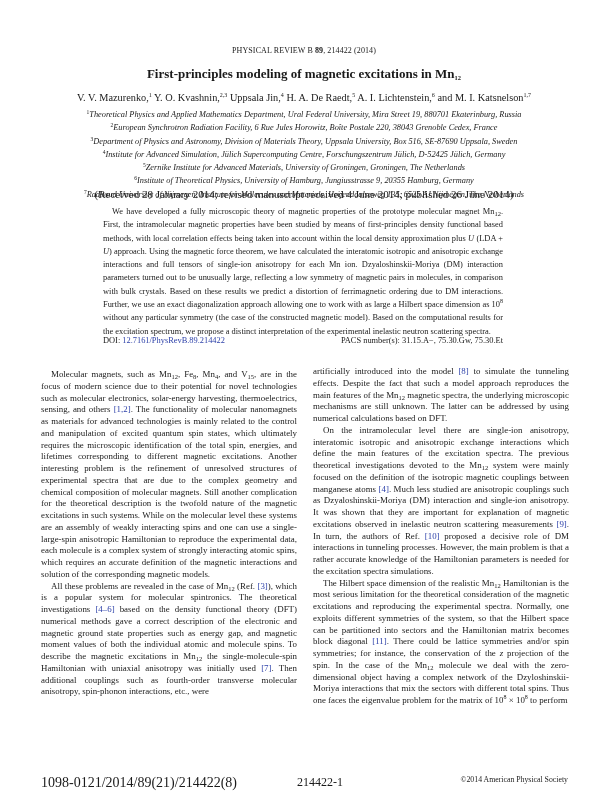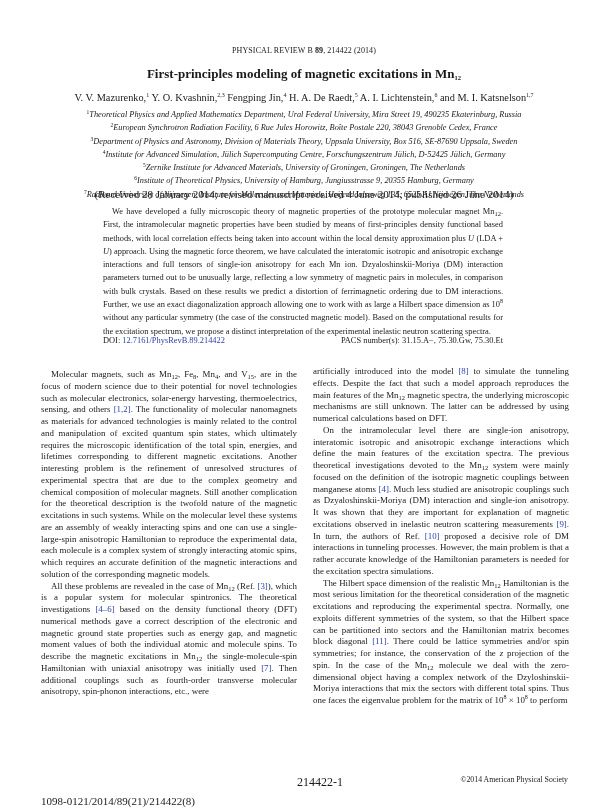--- a/index.html
+++ b/index.html
@@ -24,44 +24,44 @@
   }
   #doi-line { top: 336px; left: 103px; width: 400px; font-size: 8.4px; }
   #doi-line a { color: #2b3fa8; text-decoration: none; }
   #pacs { position: absolute; right: 0; top: 0; }
   .col { top: 369px; width: 256px; font-size: 8.9px; line-height: 11.75px; text-align: justify; }
   #col-left { left: 41px; }
   #col-right { left: 313px; top: 366px; }
   .section-heading { text-align: center; font-weight: bold; font-size: 8.4px; margin: 0 0 4px 0; letter-spacing: 0.2px; }
   .para { text-indent: 10px; margin: 0; }
   .ref { color: #2b3fa8; }
-  #footer-left { top: 775px; left: 41px; font-size: 11px; margin-top: 20px; }
+  #footer-left { top: 775px; left: 41px; font-size: 14px; }
   #footer-center { top: 775px; left: 16px; width: 608px; text-align: center; font-size: 12px; }
   #footer-right { top: 775px; right: 40px; font-size: 7.8px; }
   .sub-text { font-size: 6.5px; vertical-align: -1.5px; line-height: 0; }
   .italic { font-style: italic; }
 </style>
 </head>
 <body>
 
 <div class="abs center" id="journal-header"><span>PHYSICAL REVIEW B</span> <b>89</b><span>, 214422 (2014)</span></div>
 
 <div class="abs center" id="paper-title"><span>First-principles modeling of magnetic excitations in Mn</span><sub>12</sub></div>
 
 <div class="abs center" id="authors">
   <span><span>V. V. Mazurenko,</span><sup>1</sup></span>
   <span><span>Y. O. Kvashnin,</span><sup>2,3</sup></span>
-  <span><span>Fengping Jin,</span><sup>4</sup></span>
+  <span><span>Uppsala Jin,</span><sup>4</sup></span>
   <span><span>H. A. De Raedt,</span><sup>5</sup></span>
   <span><span>A. I. Lichtenstein,</span><sup>6</sup></span>
   <span><span>and M. I. Katsnelson</span><sup>1,7</sup></span>
 </div>
 
 <div class="abs center affil" id="affiliations">
-  <div><sup class="aff-sup">1</sup><span>Theoretical Physics and Applied Mathematics Department, Ural Federal University, Mira Street 19, 490235 Ekaterinburg, Russia</span></div>
+  <div><sup class="aff-sup">1</sup><span>Theoretical Physics and Applied Mathematics Department, Ural Federal University, Mira Street 19, 880701 Ekaterinburg, Russia</span></div>
   <div><sup class="aff-sup">2</sup><span>European Synchrotron Radiation Facility, 6 Rue Jules Horowitz, Boîte Postale 220, 38043 Grenoble Cedex, France</span></div>
   <div><sup class="aff-sup">3</sup><span>Department of Physics and Astronomy, Division of Materials Theory, Uppsala University, Box 516, SE-87690 Uppsala, Sweden</span></div>
   <div><sup class="aff-sup">4</sup><span>Institute for Advanced Simulation, Jülich Supercomputing Centre, Forschungszentrum Jülich, D-52425 Jülich, Germany</span></div>
   <div><sup class="aff-sup">5</sup><span>Zernike Institute for Advanced Materials, University of Groningen, Groningen, The Netherlands</span></div>
   <div><sup class="aff-sup">6</sup><span>Institute of Theoretical Physics, University of Hamburg, Jungiusstrasse 9, 20355 Hamburg, Germany</span></div>
   <div><sup class="aff-sup">7</sup><span>Radboud University of Nijmegen, Institute for Molecules and Materials, Heijendaalseweg 135, 6525 AJ Nijmegen, The Netherlands</span></div>
 </div>
 
 <div class="abs center" id="dates">(Received 28 January 2014; revised manuscript received 4 June 2014; published 26 June 2014)</div>
 

